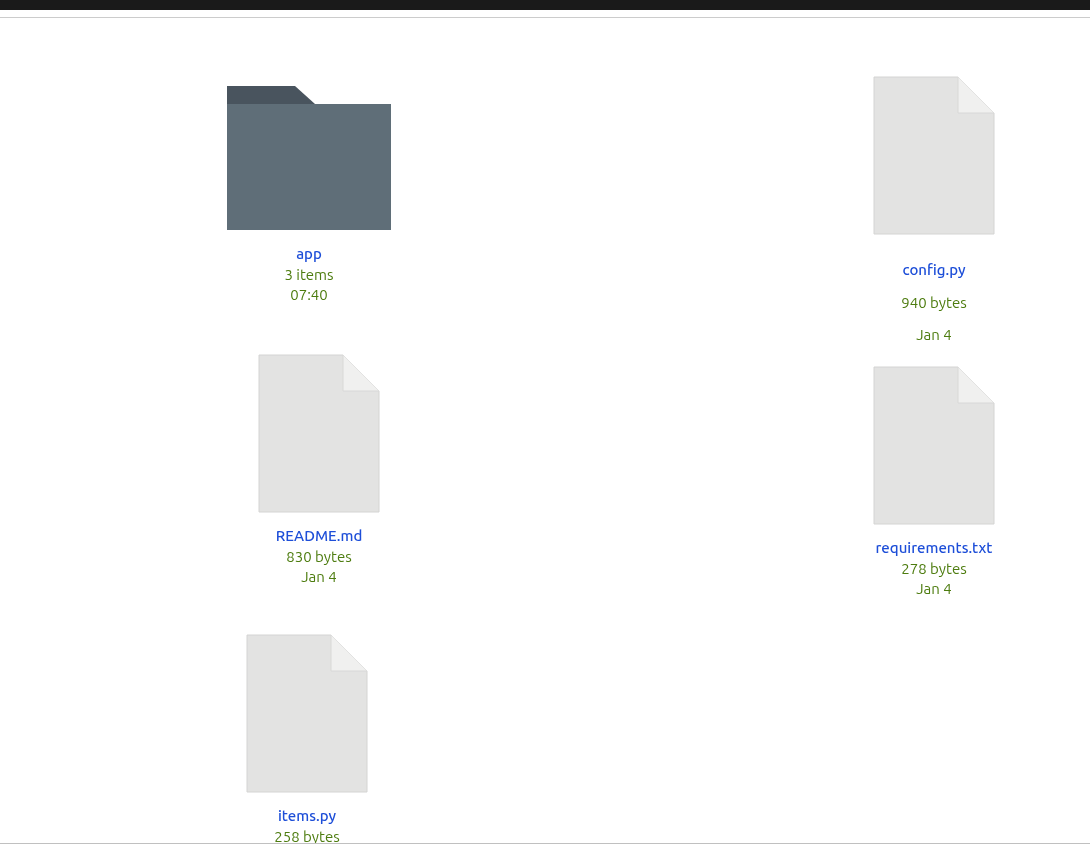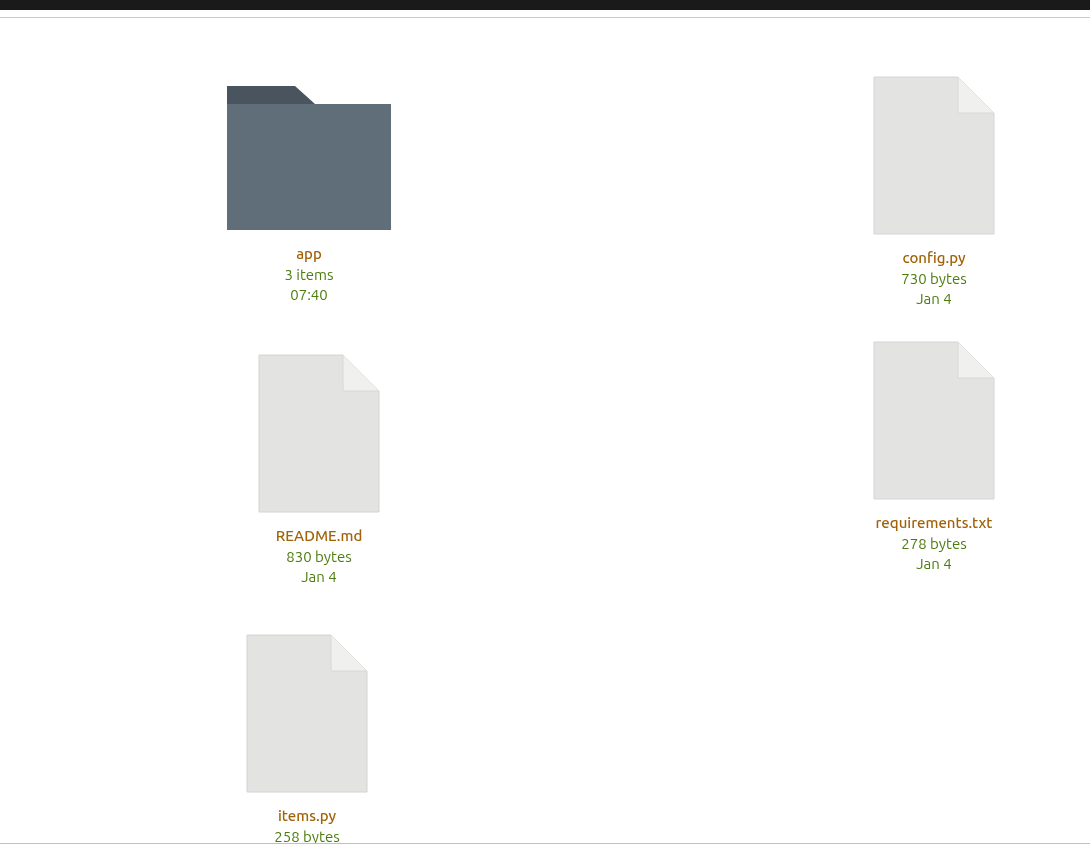--- a/index.html
+++ b/index.html
@@ -47,37 +47,37 @@
     .folder-icon-large {
       width: 168px;
       height: 154px;
     }
     .file-icon-large {
       width: 128px;
       height: 165px;
     }
     .file-name {
       font-size: 15px;
-      color: #a16207;
+      color: #1d4ed8;
       font-weight: 500;
       text-align: center;
       line-height: 1.3;
     }
     .file-meta {
       font-size: 15px;
       color: #4d7c0f;
       text-align: center;
       line-height: 1.3;
       margin-top: 1px;
     }
     
     .pos-1 { left: 225px; top: 62px; }
-    .pos-2 { left: 870px; top: 55px; }
+    .pos-2 { left: 870px; top: 55px; gap: 12px; }
     .pos-3 { left: 255px; top: 333px; }
-    .pos-4 { left: 870px; top: 320px; }
+    .pos-4 { left: 870px; top: 345px; }
     .pos-5 { left: 243px; top: 613px; }
     .bottom-line {
       position: absolute;
       bottom: 0;
       left: 0;
       width: 100%;
       height: 1px;
       background: #c0c0c0;
     }
   </style>
@@ -103,21 +103,21 @@
 
   <div class="file-item pos-2">
     <div class="icon-wrapper">
       <svg class="file-icon-large" viewBox="0 0 128 165">
         <path d="M 4 4 L 88 4 L 124 40 L 124 161 L 4 161 Z" fill="#e3e3e2" stroke="#d4d4d3" stroke-width="1"></path>
         <path d="M 88 4 L 124 40 L 88 40 Z" fill="#f0f0ef"></path>
         <path d="M 88 4 L 88 40 L 124 40" fill="none" stroke="#d8d8d7" stroke-width="1"></path>
       </svg>
     </div>
     <div class="file-name">config.py</div>
-    <div class="file-meta">730 bytes</div>
+    <div class="file-meta">940 bytes</div>
     <div class="file-meta">Jan 4</div>
   </div>
 
   <div class="file-item pos-3">
     <div class="icon-wrapper">
       <svg class="file-icon-large" viewBox="0 0 128 165">
         <path d="M 4 4 L 88 4 L 124 40 L 124 161 L 4 161 Z" fill="#e3e3e2" stroke="#d4d4d3" stroke-width="1"></path>
         <path d="M 88 4 L 124 40 L 88 40 Z" fill="#f0f0ef"></path>
         <path d="M 88 4 L 88 40 L 124 40" fill="none" stroke="#d8d8d7" stroke-width="1"></path>
       </svg>

